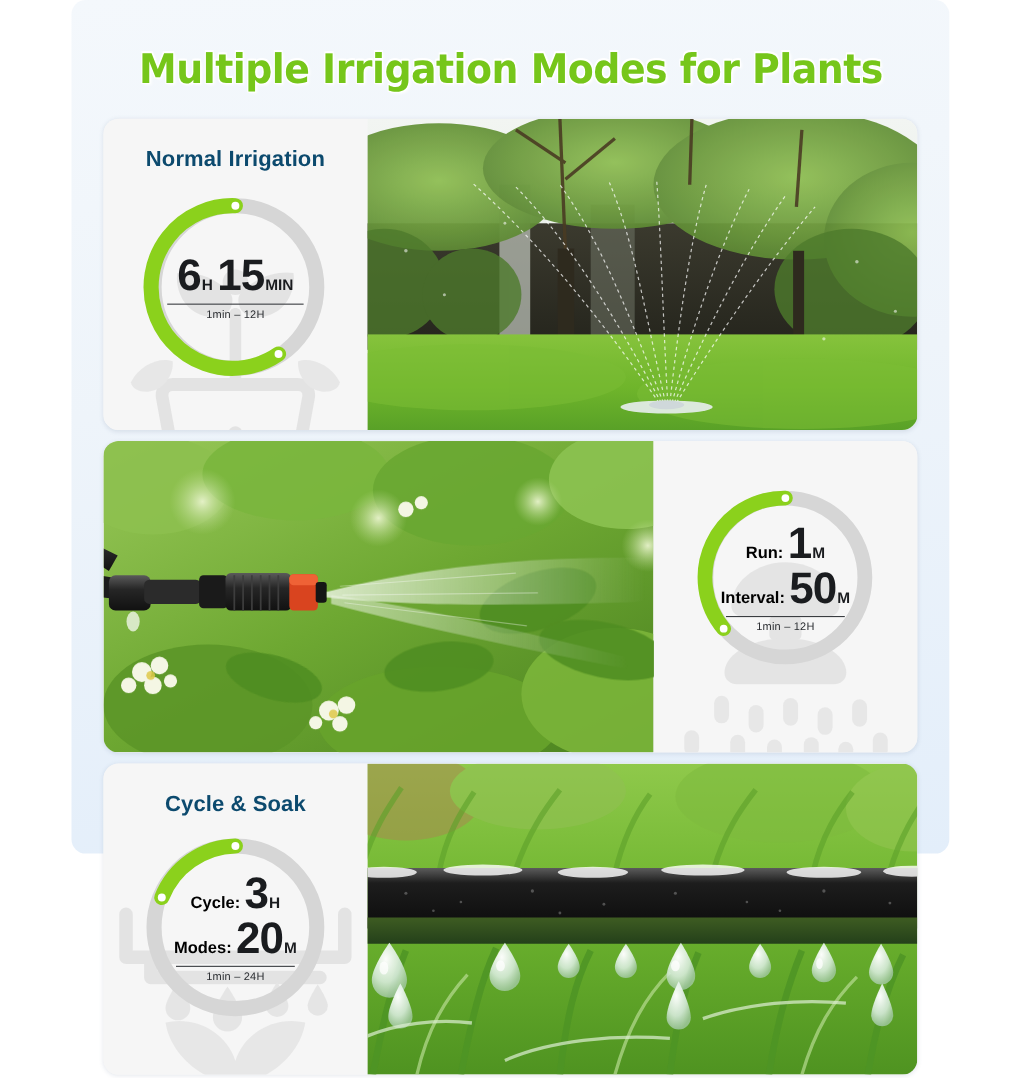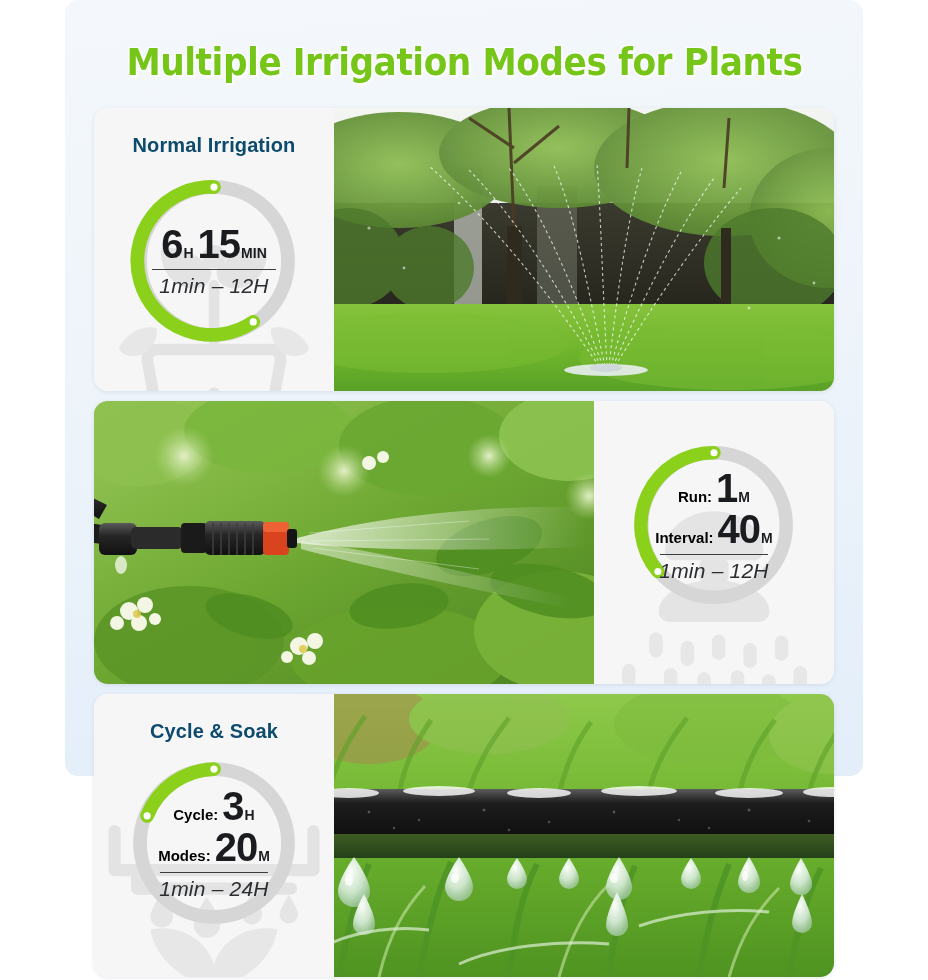--- a/index.html
+++ b/index.html
@@ -161,24 +161,23 @@
 
   .divider {
     width: 108px;
     height: 1px;
     background: #3a3d41;
     margin: 5px 0 4px;
   }
   .divider.wide { width: 124px; }
 
   .range {
-    font-size: 21px;
+    font-size: 10px;
     color: #2a2d31;
     letter-spacing: 0.2px;
-    font-style: italic;
   }
 
   .readout-stack { display: flex; flex-direction: column; align-items: center; }
 </style>
 </head>
 <body>
 
 <div class="page">
 
   <div class="title-wrap">
@@ -338,21 +337,21 @@
 
           <div class="gauge-inner">
             <div class="readout-stack">
               <div class="readout">
                 <span class="lbl">Run:</span>
                 <span class="num">1</span>
                 <span class="unit">M</span>
               </div>
               <div class="readout r2">
                 <span class="lbl">Interval:</span>
-                <span class="num">40</span>
+                <span class="num">50</span>
                 <span class="unit">M</span>
               </div>
             </div>
             <div class="divider"></div>
             <div class="range">1min – 12H</div>
           </div>
         </div>
       </div>
 
       <div class="photo">

